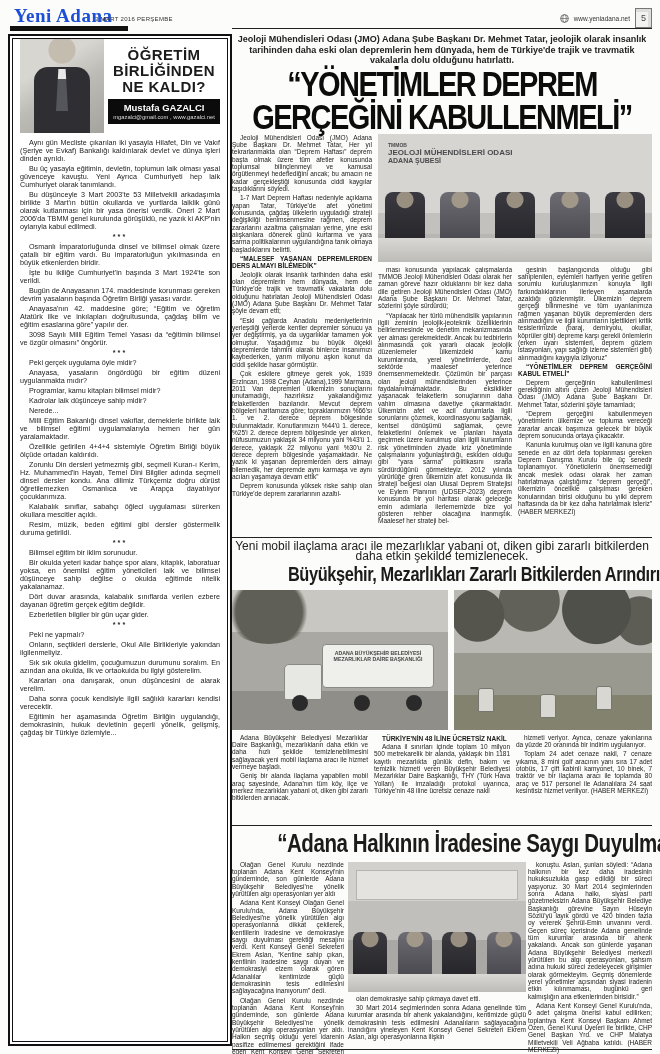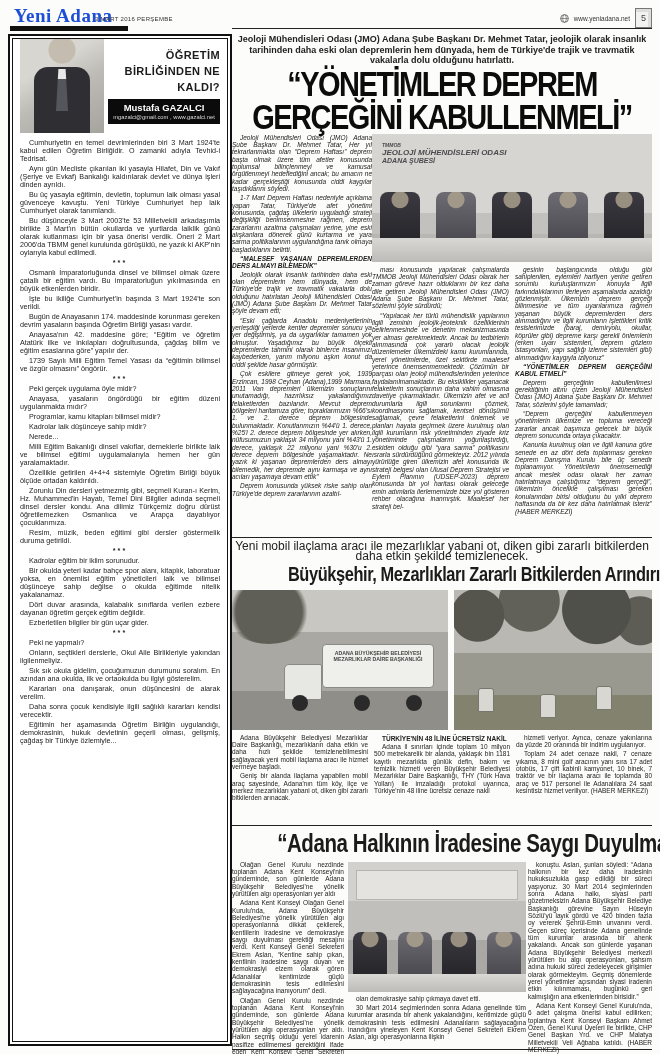--- a/index.html
+++ b/index.html
@@ -26,34 +26,34 @@
           line-height:13px;padding:4px 2px;border:1px solid #000;outline:1px solid #fff;outline-offset:-3px;
           margin-left:88px;}
   .col-head{position:relative;min-height:112px;margin-top:-23px;}
   .portrait{position:absolute;left:0;top:0;width:84px;height:112px;background:
       radial-gradient(circle at 50% 26%, #c4bcae 0 13px, rgba(0,0,0,0) 14px),
       linear-gradient(150deg,#d8d6d0 0 38%, #bdbbb5 60%, #a5a39d);overflow:hidden;}
   .portrait:before{content:"";position:absolute;left:14px;top:46px;width:56px;height:70px;
       background:#2e2e33;border-radius:14px 14px 0 0;}
   .portrait:after{content:"";position:absolute;left:36px;top:48px;width:12px;height:42px;
       background:linear-gradient(#e8e8e6 0 10px,#55555c 10px);clip-path:polygon(20% 0,80% 0,100% 100%,0 100%);}
-  .col-title{margin-left:88px;padding-top:26px;text-align:right;font-weight:bold;font-size:11px;
+  .col-title{margin-left:88px;padding-top:26px;text-align:center;font-weight:bold;font-size:15px;
              line-height:16px;letter-spacing:.4px;}
   .authorbox{margin-left:88px;background:#0b0b0b;color:#fff;text-align:center;padding:3px 4px;margin-top:4px;}
   .author{font-weight:bold;font-size:9.5px;line-height:11px;}
   .contact{font-size:5.8px;color:#ddd;line-height:8px;}
   .col-body{margin-top:6px;}
   .col-body p{margin:0 0 2px 0;font-size:7.2px;line-height:8px;text-align:justify;text-indent:9px;}
   .col-body p.sep{text-align:center;text-indent:0;letter-spacing:2px;font-weight:bold;margin:2px 0;}
   
   .rightarea{position:absolute;left:232px;top:32px;right:8px;bottom:6px;}
   .standfirst{text-align:center;font-size:9px;line-height:10.5px;font-weight:bold;color:#222;margin:2px 0 1px;}
   .headline1{text-align:center;font-weight:bold;font-size:29px;line-height:28px;letter-spacing:-1.5px;
              transform:scaleY(1.18);transform-origin:top center;margin:2px 0 10px;color:#0c0c0c;}
-  .jmo-body{display:flex;height:400px;overflow:hidden;font-style:italic;}
+  .jmo-body{display:flex;gap:6px;height:400px;overflow:hidden;}
   .jmo-col1{width:140px;flex:none;}
   .jmo-right{flex:1;display:flex;flex-direction:column;}
   .news{font-size:6.5px;line-height:7.35px;text-align:justify;}
   .news p{margin:0 0 2px 0;text-indent:8px;}
   .news p.subhead{font-weight:bold;text-indent:8px;margin:1px 0;}
   .jmo-right-cols{display:flex;gap:6px;flex:1;margin-top:4px;overflow:hidden;}
   .jmo-right-cols>div{flex:1;}
   
   .photo{position:relative;overflow:hidden;background:#cfcecb;}
   .jmo-photo{height:128px;flex:none;background:linear-gradient(#d6d5d2 0 62%,#c2c1be 62% 78%,#b7b6b3 78%);}
@@ -131,52 +131,52 @@
     <div class="leftbox-inner">
       <div class="col-head">
         <div class="portrait"></div>
         <div class="col-title">ÖĞRETİM BİRLİĞİNDEN NE KALDI?</div>
         <div class="authorbox">
           <div class="author">Mustafa GAZALCI</div>
           <div class="contact">mgazalci@gmail.com , www.gazalci.net</div>
         </div>
       </div>
       <div class="col-body">
-          <p>Cumhuriyetin en temel devrimlerinden biri 3 Mart 1924'te kabul edilen Öğretim Birliğidir. O zamanki adıyla Tevhid-i Tedrisat.</p>
           <p>Aynı gün Mecliste çıkarılan iki yasayla Hilafet, Din ve Vakıf (Şeriye ve Evkaf) Bankalığı kaldırılarak devlet ve dünya işleri dinden ayrıldı.</p>
-          <p>Bu üç yasayla eğitimin, devletin, toplumun laik olması yasal güvenceye kavuştu. Yeni Türkiye Cumhuriyet hep laik Cumhuriyet olarak tanımlandı.</p>
+          <p>Bu üç yasayla eğitimin, devletin, toplumun laik olması yasal güvenceye kavuştu. Yeni Ayrıca Cumhuriyeti hep laik Cumhuriyet olarak tanımlandı.</p>
           <p>Bu düşünceyle 3 Mart 2003'te 53 Milletvekili arkadaşımla birlikte 3 Mart'ın bütün okullarda ve yurtlarda laiklik günü olarak kutlanması için bir yasa önerisi verdik. Öneri 2 Mart 2006'da TBMM genel kurulunda görüşüldü, ne yazık ki AKP'nin oylarıyla kabul edilmedi.</p>
           <p class="sep">***</p>
           <p>Osmanlı İmparatorluğunda dinsel ve bilimsel olmak üzere çatallı bir eğitim vardı. Bu imparatorluğun yıkılmasında en büyük etkenlerden biridir.</p>
           <p>İşte bu ikiliğe Cumhuriyet'in başında 3 Mart 1924'te son verildi.</p>
           <p>Bugün de Anayasanın 174. maddesinde korunması gereken devrim yasaların başında Öğretim Birliği yasası vardır.</p>
           <p>Anayasa'nın 42. maddesine göre; “Eğitim ve öğretim Atatürk ilke ve inkılapları doğrultusunda, çağdaş bilim ve eğitim esaslarına göre” yapılır der.</p>
-          <p>1739 Sayılı Milli Eğitim Temel Yasası da “eğitimin bilimsel ve özgür olmasını” öngörür.</p>
+          <p>3098 Sayılı Milli Eğitim Temel Yasası da “eğitimin bilimsel ve özgür olmasını” öngörür.</p>
           <p class="sep">***</p>
           <p>Peki gerçek uygulama öyle midir?</p>
           <p>Anayasa, yasaların öngördüğü bir eğitim düzeni uygulanmakta mıdır?</p>
           <p>Programlar, kamu kitapları bilimsel midir?</p>
           <p>Kadrolar laik düşünceye sahip midir?</p>
           <p>Nerede...</p>
           <p>Milli Eğitim Bakanlığı dinsel vakıflar, derneklerle birlikte laik ve bilimsel eğitimi uygulamalarıyla hemen her gün yaralamaktadır.</p>
           <p>Özellikle getirilen 4+4+4 sistemiyle Öğretim Birliği büyük ölçüde ortadan kaldırıldı.</p>
           <p>Zorunlu Din dersleri yetmezmiş gibi, seçmeli Kuran-ı Kerim, Hz. Muhammed'in Hayatı, Temel Dini Bilgiler adında seçmeli dinsel dersler kondu. Ana dilimiz Türkçemiz doğru dürüst öğretilemezken Osmanlıca ve Arapça dayatılıyor çocuklarımıza.</p>
+          <p>Kalabalık sınıflar, sabahçı öğleci uygulaması sürerken okullara mescitler açıldı.</p>
           <p>Resim, müzik, beden eğitimi gibi dersler göstermelik duruma getirildi.</p>
           <p class="sep">***</p>
-          <p>Kadrolar eğitim bir iklim sorunudur.</p>
+          <p>Bilimsel eğitim bir iklim sorunudur.</p>
           <p>Bir okulda yeteri kadar bahçe spor alanı, kitaplık, laboratuar yoksa, en önemlisi eğitim yöneticileri laik ve bilimsel düşünceye sahip değilse o okulda eğitimde nitelik yakalanamaz.</p>
           <p>Dört duvar arasında, kalabalık sınıflarda verilen ezbere dayanan öğretim gerçek eğitim değildir.</p>
           <p>Ezberletilen bilgiler bir gün uçar gider.</p>
           <p class="sep">***</p>
           <p>Peki ne yapmalı?</p>
           <p>Onların, seçtikleri derslerle, Okul Aile Birlikleriyle yakından ilgilenmeliyiz.</p>
           <p>Sık sık okula gidelim, çocuğumuzun durumunu soralım. En azından ana okulda, ilk ve ortaokulda bu ilgiyi gösterelim.</p>
           <p>Kararları ona danışarak, onun düşüncesini de alarak verelim.</p>
           <p>Daha sonra çocuk kendisiyle ilgili sağlıklı kararları kendisi verecektir.</p>
-          <p>Eğitimin her aşamasında Öğretim Birliğin uygulandığı, demokrasinin, hukuk devletinin geçerli olması, gelişmiş, çağdaş bir Türkiye özlemiyle...</p>
+          <p>Eğitimin her aşamasında Öğretim Birliğin uygulandığı, demokrasinin, hukuk devletinin geçerli yönelik, gelişmiş, çağdaş bir Türkiye özlemiyle...</p>
         </div>
     </div>
   </div>
 
   <div class="rightarea">
 
     <div class="standfirst">Jeoloji Mühendisleri Odası (JMO) Adana Şube Başkanı Dr. Mehmet Tatar, jeolojik olarak insanlık tarihinden daha eski olan depremlerin hem dünyada, hem de Türkiye'de trajik ve travmatik vakalarla dolu olduğunu hatırlattı.</div>
     <div class="headline1">“YÖNETİMLER DEPREM GERÇEĞİNİ KABULLENMELİ”</div>
     <div class="jmo-body">
       <div class="jmo-col1 news">

